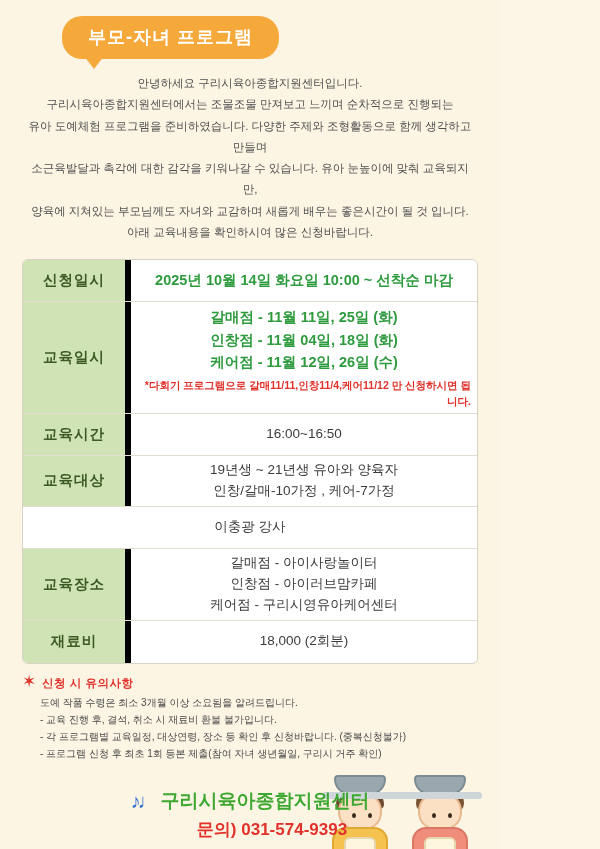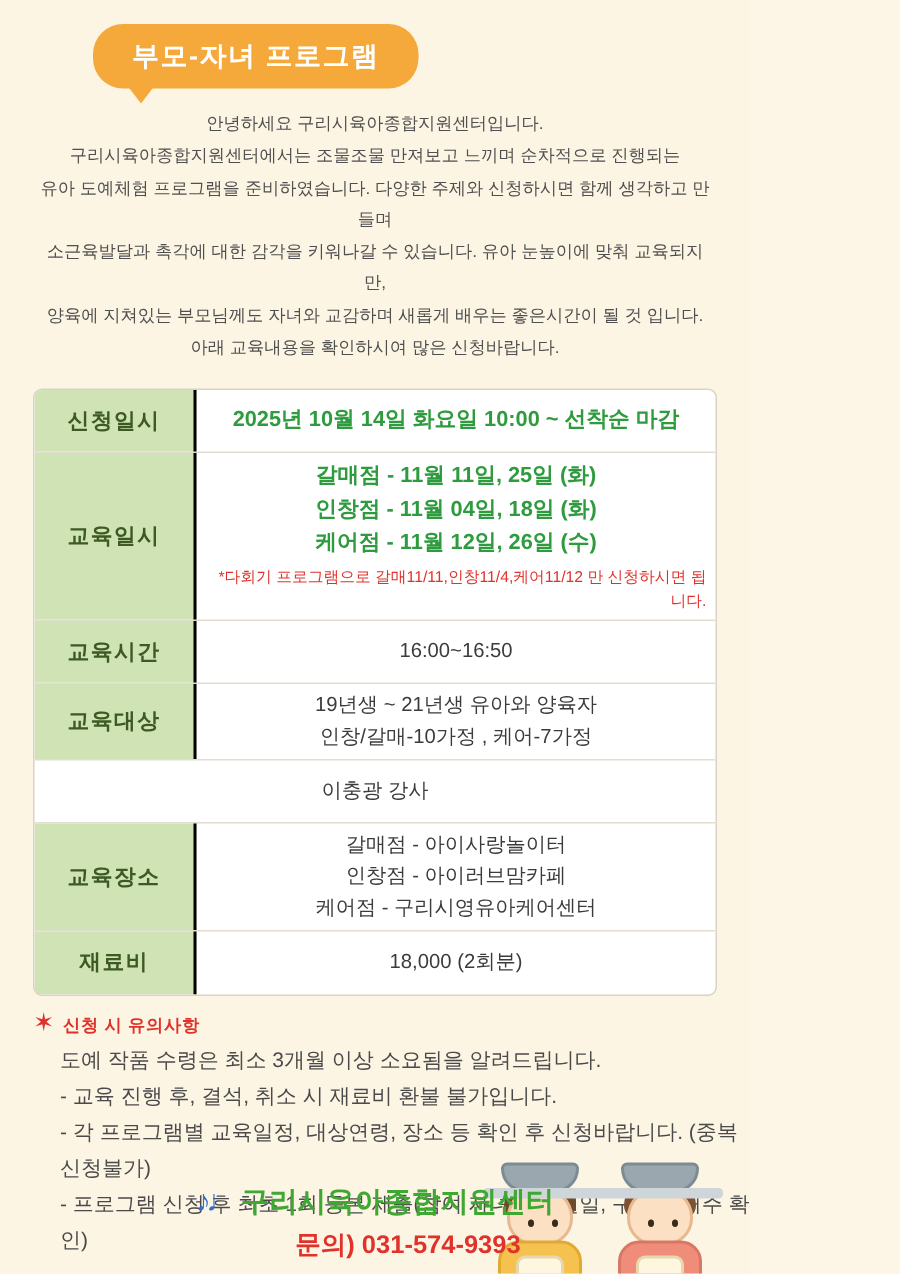--- a/index.html
+++ b/index.html
@@ -78,38 +78,38 @@
   .rh {
     width: 108px;
     flex: 0 0 108px;
     background: #cfe3b4;
     color: #3d5a23;
     font-weight: bold;
     font-size: 14.5px;
     display: flex;
     align-items: center;
     justify-content: center;
-    border-right: 2px solid #000000;
+    border-right: 6px solid #000000;
     text-align: center;
     letter-spacing: 1px;
   }
   .rc {
     flex: 1 1 auto;
     display: flex;
     flex-direction: column;
     align-items: center;
     justify-content: center;
     padding: 4px 6px;
     font-size: 13.5px;
     color: #3b3b3b;
     line-height: 1.55;
     text-align: right;
   }
   .rc .green { color: #2f9b3f; font-weight: bold; font-size: 14.5px; }
-  .rc .note { color: #e0322b; font-size: 10.5px; font-weight: normal; margin-top: 3px; }
+  .rc .note { color: #e0322b; font-size: 10.5px; font-weight: bold; margin-top: 3px; }
   .rc .line { display: block; }
   .rc .apply { font-size: 13px; line-height: 1.7; }
   
   .notice {
     margin: 12px 0 0 26px;
     position: relative;
   }
   .notice-title {
     color: #e0322b;
     font-size: 11.5px;
@@ -124,21 +124,21 @@
     color: #e0322b;
     font-size: 17px;
     line-height: 1;
   }
   .notice ul {
     margin: 0;
     padding: 0 0 0 14px;
     list-style: none;
   }
   .notice li {
-    font-size: 14px;
+    font-size: 10px;
     color: #4a4a4a;
     line-height: 1.72;
   }
   
   .footer {
     position: absolute;
     left: 0; right: 0;
     bottom: 8px;
     text-align: center;
   }
@@ -229,21 +229,21 @@
     <div class="badge">부모-자녀 프로그램</div>
     <div class="badge-tail"></div>
   </div>
 
   
 
   
   <div class="intro">
     <div>안녕하세요 구리시육아종합지원센터입니다.</div>
     <div>구리시육아종합지원센터에서는 조물조물 만져보고 느끼며 순차적으로 진행되는</div>
-    <div>유아 도예체험 프로그램을 준비하였습니다. 다양한 주제와 신청하시면 함께 생각하고 만들며</div>
+    <div>유아 도예체험 프로그램을 준비하였습니다. 다양한 주제와 조형활동으로 함께 생각하고 만들며</div>
     <div>소근육발달과 촉각에 대한 감각을 키워나갈 수 있습니다. 유아 눈높이에 맞춰 교육되지만,</div>
     <div>양육에 지쳐있는 부모님께도 자녀와 교감하며 새롭게 배우는 좋은시간이 될 것 입니다.</div>
     <div>아래 교육내용을 확인하시여 많은 신청바랍니다.</div>
   </div>
 
   
   <div class="table">
 
     <div class="row">
       <div class="rh">신청일시</div>

